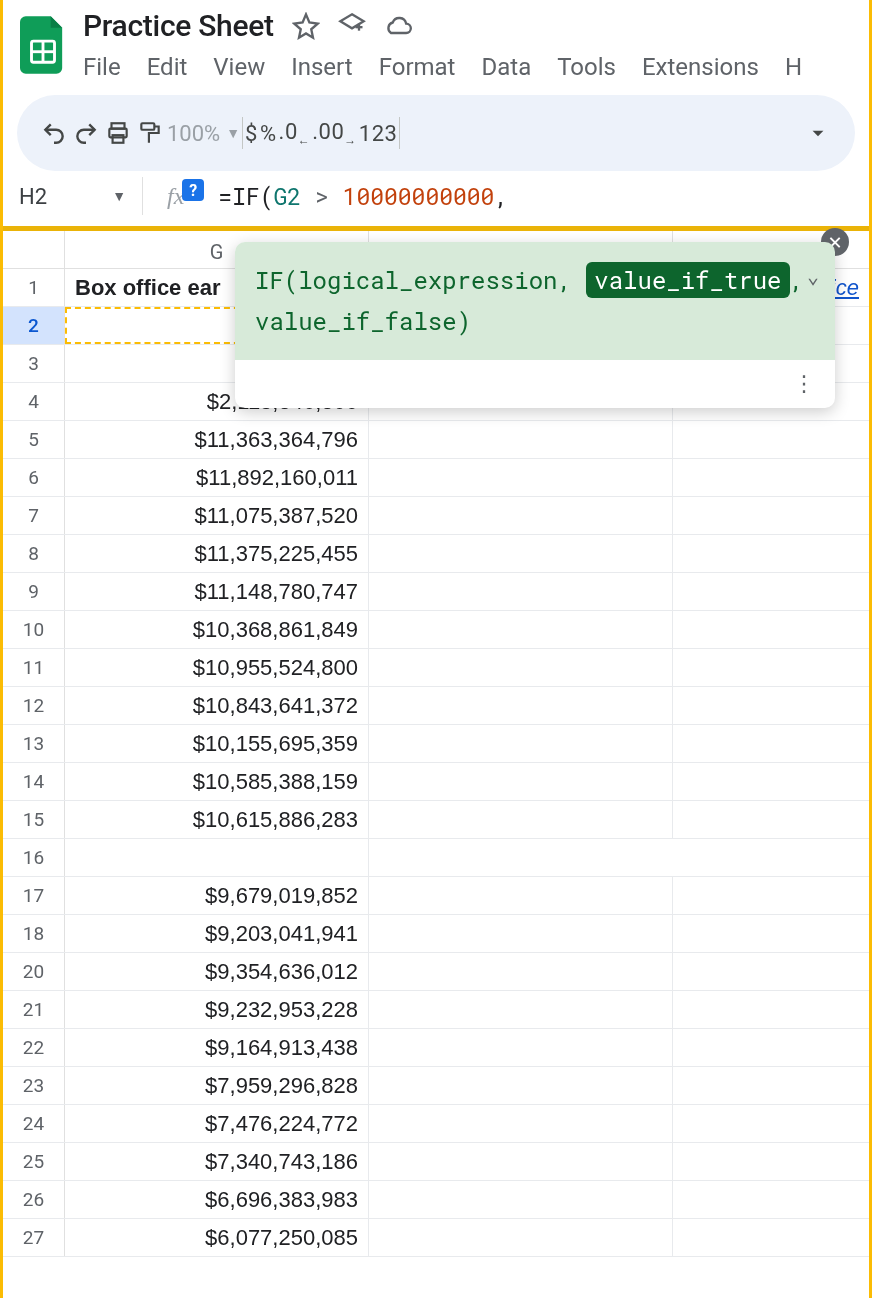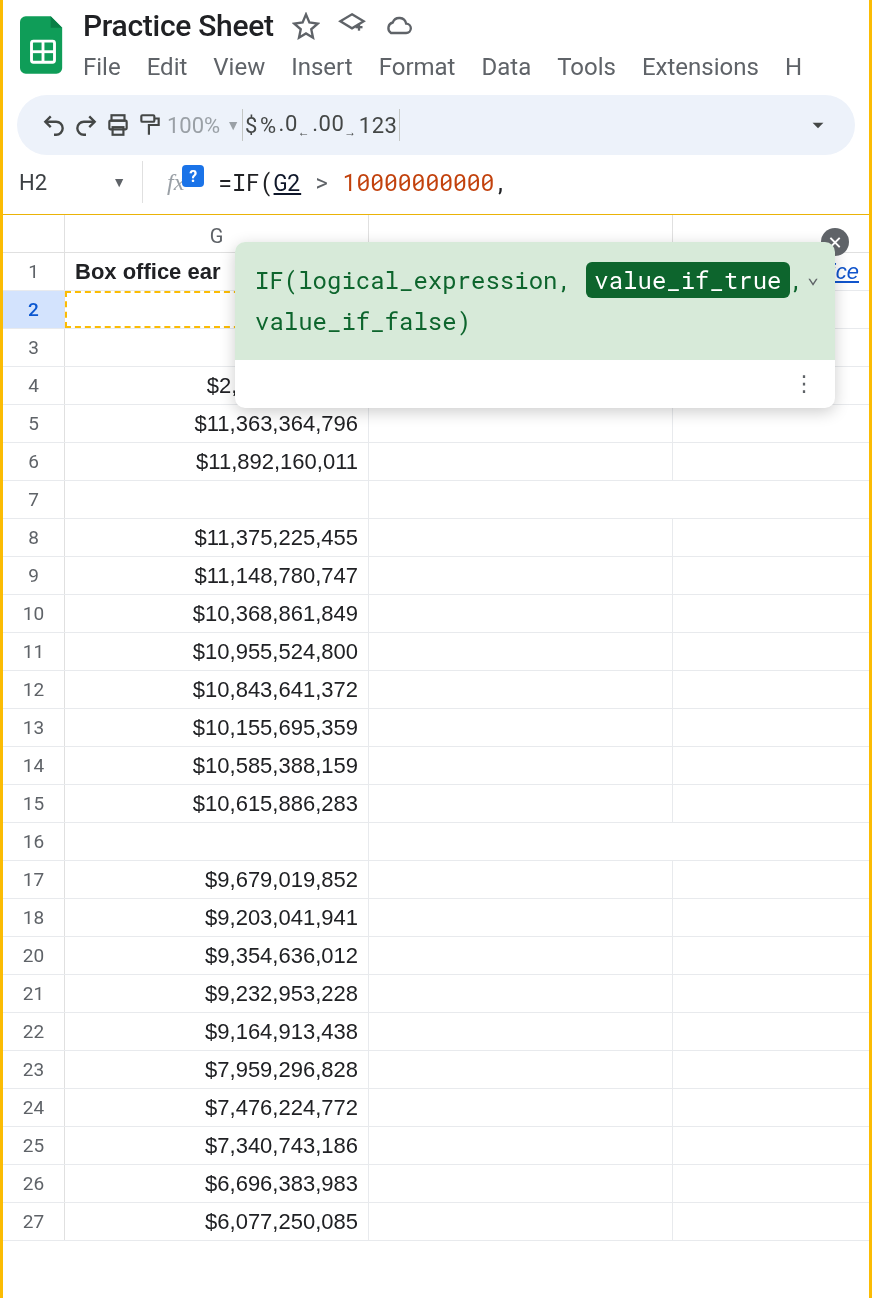--- a/index.html
+++ b/index.html
@@ -56,21 +56,21 @@
     color: #5f6368;
     cursor: pointer;
   }
   
   .toolbar-wrap {
     padding: 0 14px;
   }
   .toolbar {
     background: #edf2fa;
     border-radius: 40px;
-    height: 60px;
+    height: 76px;
     display: flex;
     align-items: center;
     padding: 0 22px;
     gap: 2px;
     position: relative;
   }
   .tool-btn {
     width: 30px; height: 30px;
     display: flex; align-items: center; justify-content: center;
     color: #444746;
@@ -90,21 +90,21 @@
   .toolbar .right-caret {
     margin-left: auto;
     color: #444746;
   }
   
   .fx-row {
     display: flex;
     align-items: center;
     height: 54px;
     padding: 0 0 11px 0;
-    border-bottom: 1px solid #eab308;
+    border-bottom: 5px solid #eab308;
     margin-top: 6px;
   }
   .namebox {
     width: 140px;
     display: flex;
     align-items: center;
     justify-content: space-between;
     padding: 0 16px;
     font-size: 22px;
     color: #3c4043;
@@ -139,21 +139,21 @@
   }
   .formula-text {
     font-family: "Roboto Mono", Menlo, Consolas, monospace;
     font-size: 23px;
     color: #202124;
     display: flex;
     align-items: center;
     gap: 0;
   }
   .tok-black { color: #202124; }
-  .tok-orange { color: #0f172a; text-decoration: underline; }
+  .tok-orange { color: #0f766e; }
   .tok-blue { color: #c2410c; }
   .tok-gray { color: #5f6368; }
   
   .col-headers {
     display: flex;
     height: 38px;
     border-bottom: 1px solid #e0e0e0;
   }
   .rownum-spacer {
     width: 62px;
@@ -448,20 +448,21 @@
       <div class="cell" style="flex: 1 1 0%; border-right: none;"></div>
     </div>
     <div class="grid-row">
       <div class="rownum">6</div>
       <div class="cell num">$11,892,160,011</div>
       <div class="cell"></div>
       <div class="cell" style="flex: 1 1 0%; border-right: none;"></div>
     </div>
     <div class="grid-row">
       <div class="rownum">7</div>
+      <div class="cell num">$11,075,387,520</div>
       <div class="cell"></div>
       <div class="cell" style="flex: 1 1 0%; border-right: none;"></div>
     </div>
     <div class="grid-row">
       <div class="rownum">8</div>
       <div class="cell num">$11,375,225,455</div>
       <div class="cell"></div>
       <div class="cell" style="flex: 1 1 0%; border-right: none;"></div>
     </div>
     <div class="grid-row">

